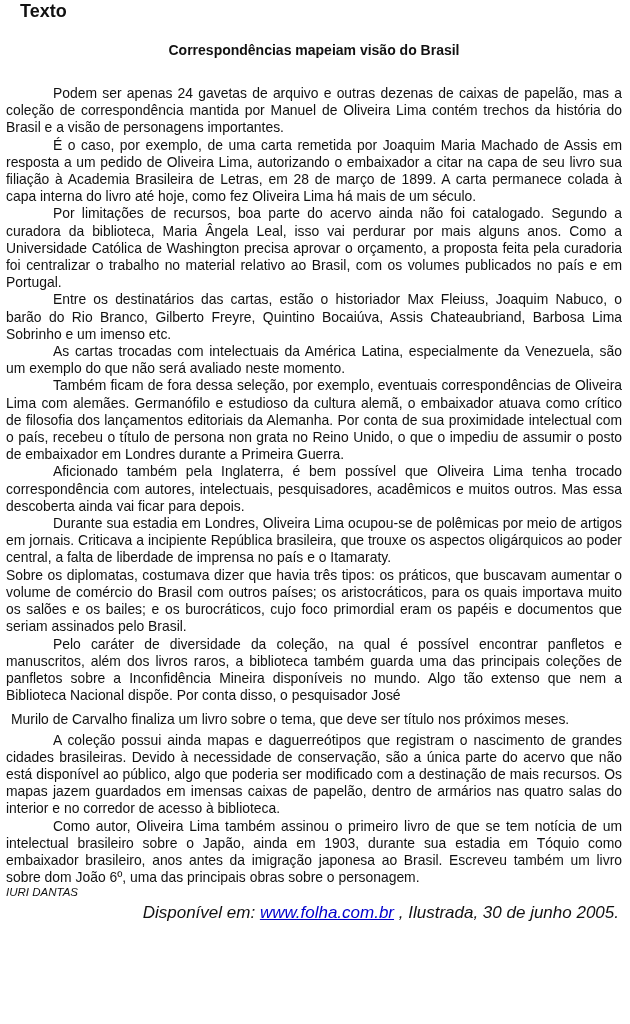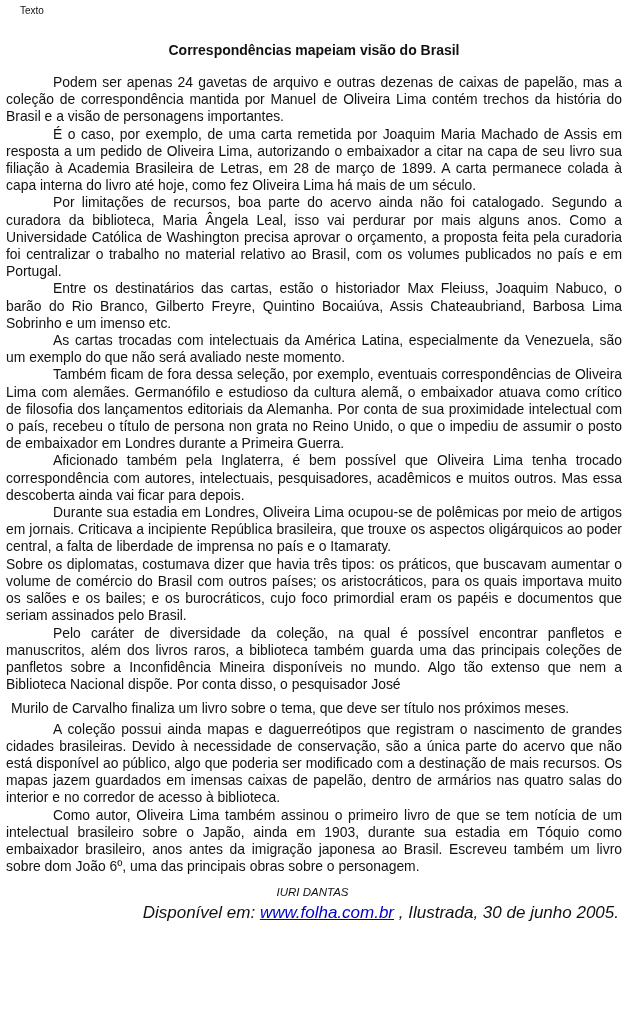--- a/index.html
+++ b/index.html
@@ -11,57 +11,56 @@
     width: 630px;
     height: 1024px;
     overflow: hidden;
     font-family: "Liberation Sans", sans-serif;
     color: #111111;
   }
   .page {
     padding: 3px 8px 0 6px;
   }
   .kicker {
-    font-weight: 400;
-    font-size: 10px;
+    font-weight: 700;
+    font-size: 18px;
     line-height: 16px;
     padding-left: 14px;
   }
   .title {
     text-align: center;
     font-weight: 700;
     font-size: 14px;
     line-height: 16px;
     margin: 23px 0 0 0;
   }
   .body-text {
-    margin-top: 16px;
+    margin-top: 27px;
     font-size: 13.9px;
     line-height: 17.2px;
     text-align: justify;
   }
   .body-text p {
     margin: 0;
     text-indent: 47px;
   }
   .body-text p.flush {
     text-indent: 0;
   }
   .body-text p.continuation {
     text-indent: 0;
     margin-top: 7px;
     margin-bottom: 3px;
     padding-left: 5px;
   }
   .byline {
-    text-align: center;
+    text-align: left;
     font-style: italic;
     font-size: 11.5px;
     line-height: 13px;
-    margin-top: 11px;
     padding-right: 3px;
   }
   .source {
     text-align: right;
     font-style: italic;
     font-size: 17px;
     line-height: 13px;
     margin-top: 7px;
     padding-right: 3px;
   }

